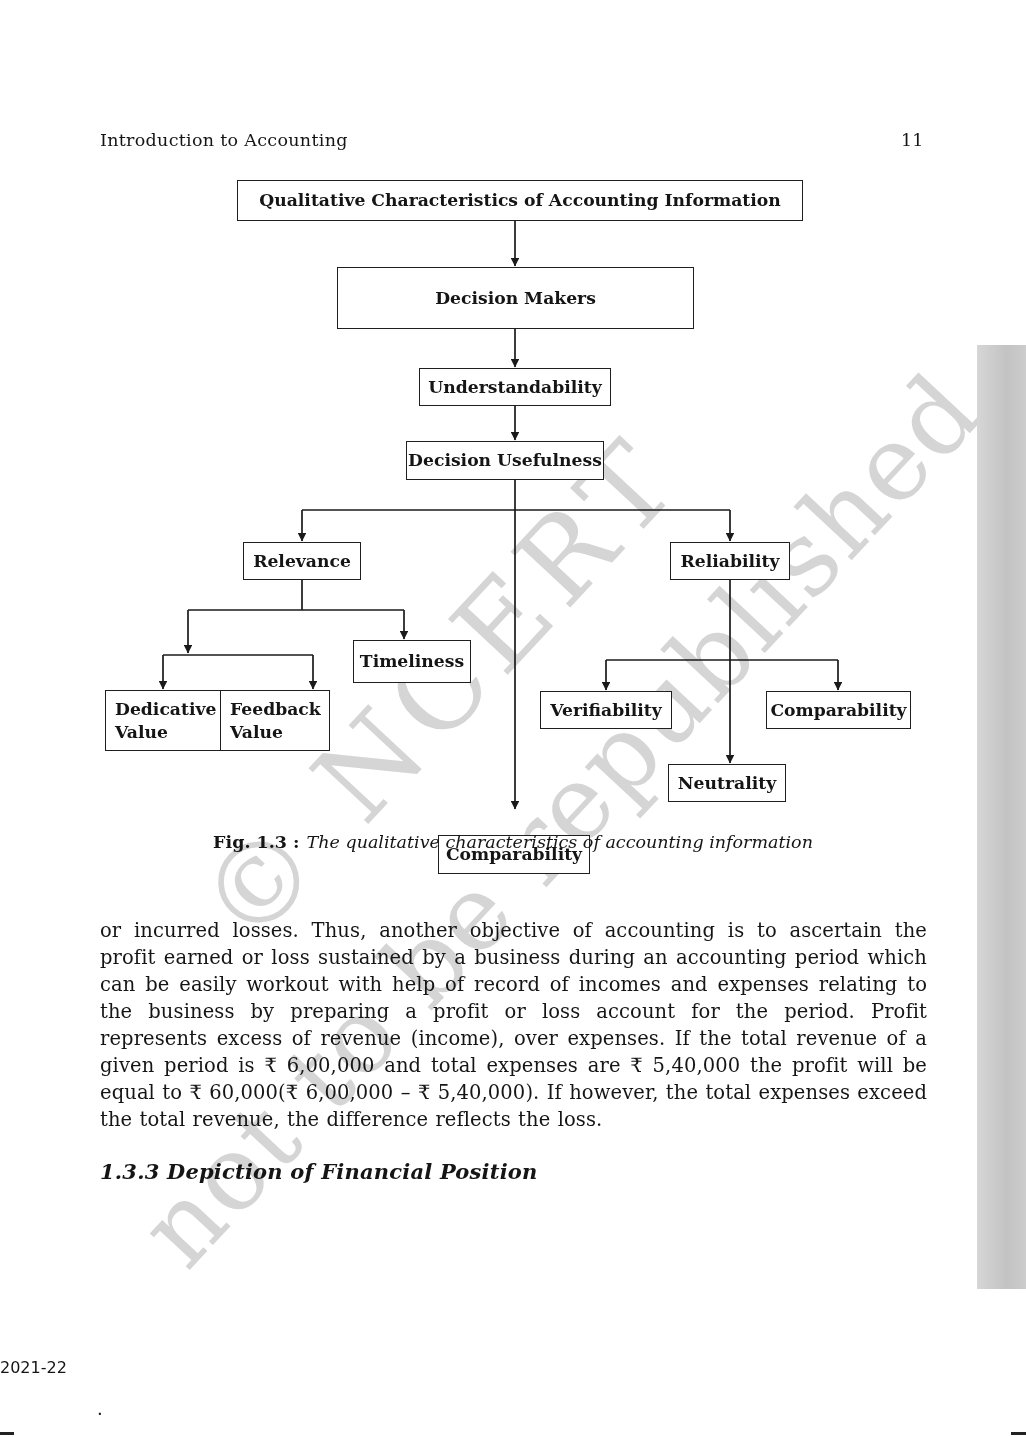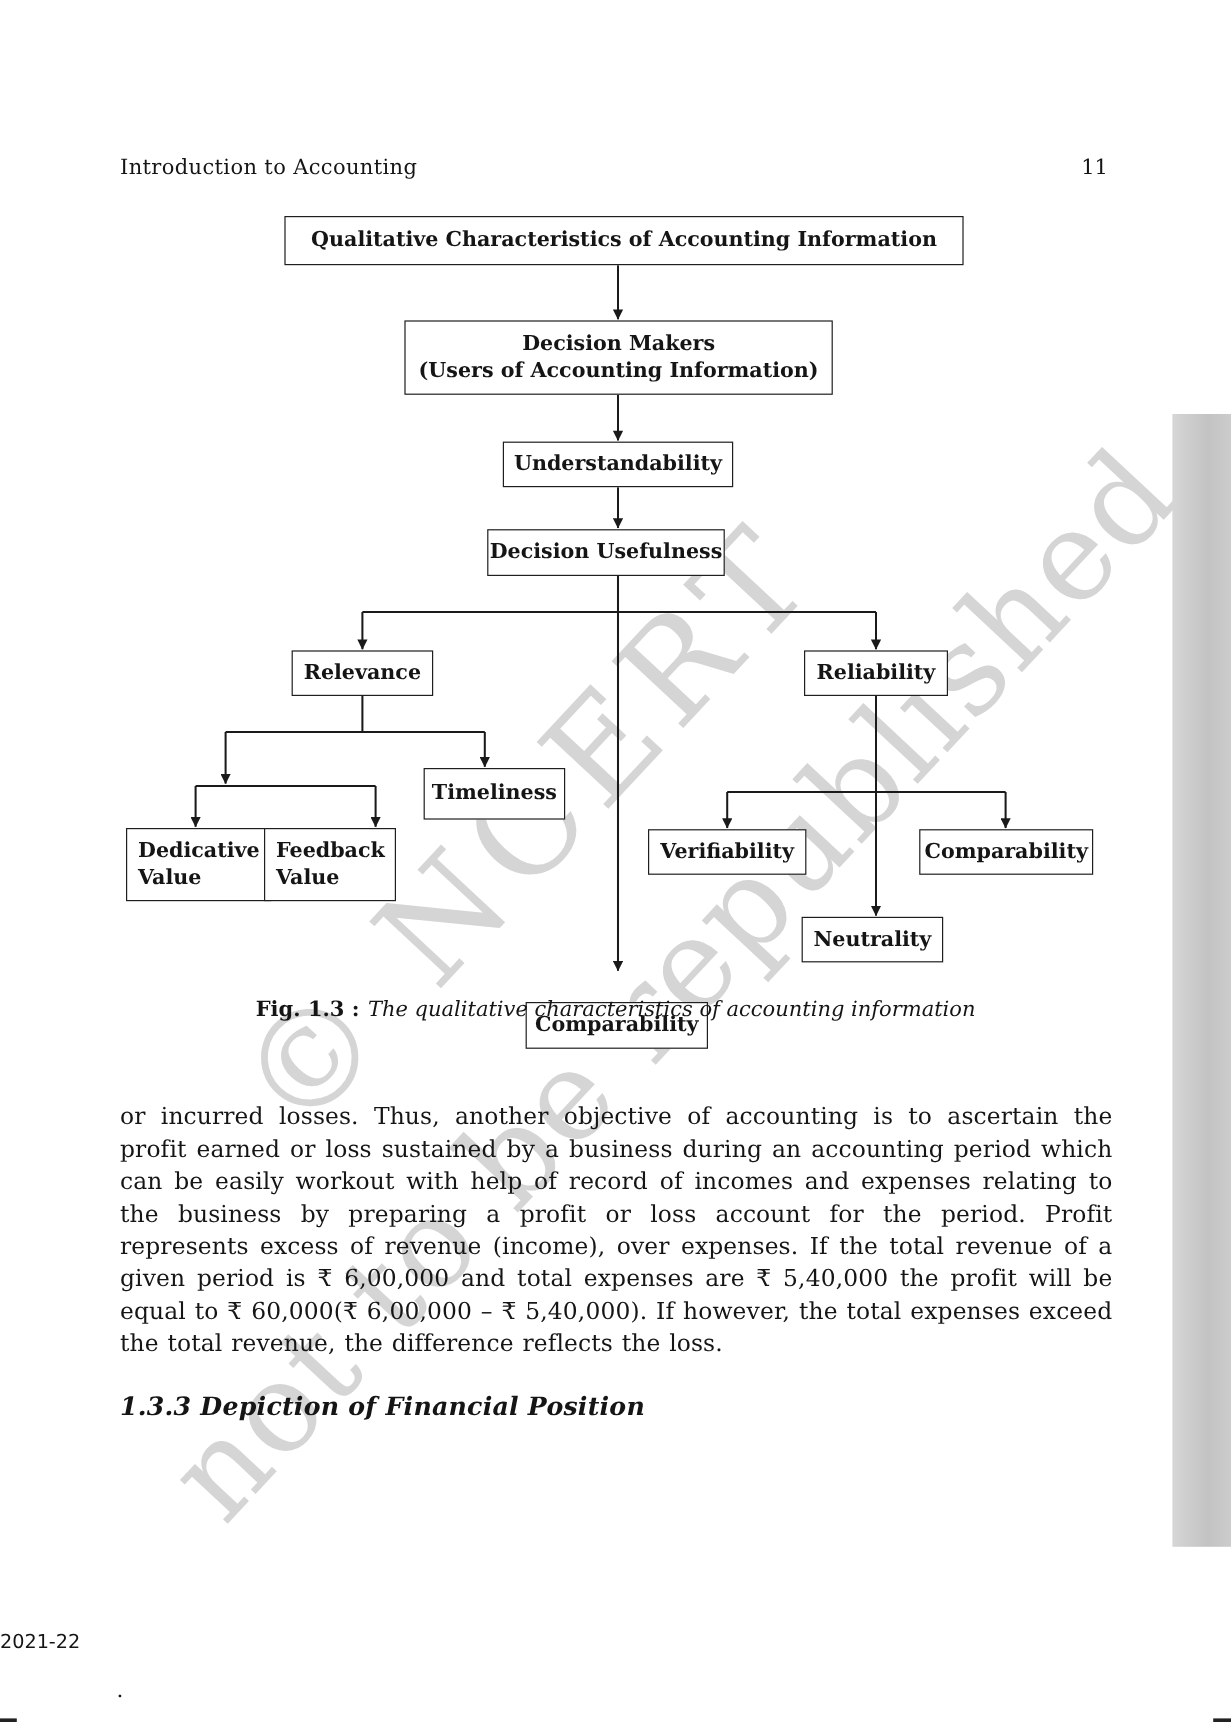--- a/index.html
+++ b/index.html
@@ -143,21 +143,20 @@
     <line x1="606" y1="660" x2="838" y2="660"></line>
     <line x1="606" y1="660" x2="606" y2="690" marker-end="url(#arr)"></line>
     <line x1="838" y1="660" x2="838" y2="690" marker-end="url(#arr)"></line>
   </g>
 </svg>
 
 <div class="box" style="left:237px;top:180px;width:566px;height:41px;">Qualitative Characteristics of Accounting Information</div>
 
 <div class="box" style="left:337px;top:267px;width:357px;height:62px;">
   <div>Decision Makers</div>
-  <div>(Users of Accounting Information)</div>
 </div>
 
 <div class="box" style="left:419px;top:368px;width:192px;height:38px;">Understandability</div>
 
 <div class="box" style="left:406px;top:441px;width:198px;height:39px;">Decision Usefulness</div>
 
 <div class="box" style="left:243px;top:542px;width:118px;height:38px;">Relevance</div>
 
 <div class="box" style="left:670px;top:542px;width:120px;height:38px;">Reliability</div>
 

